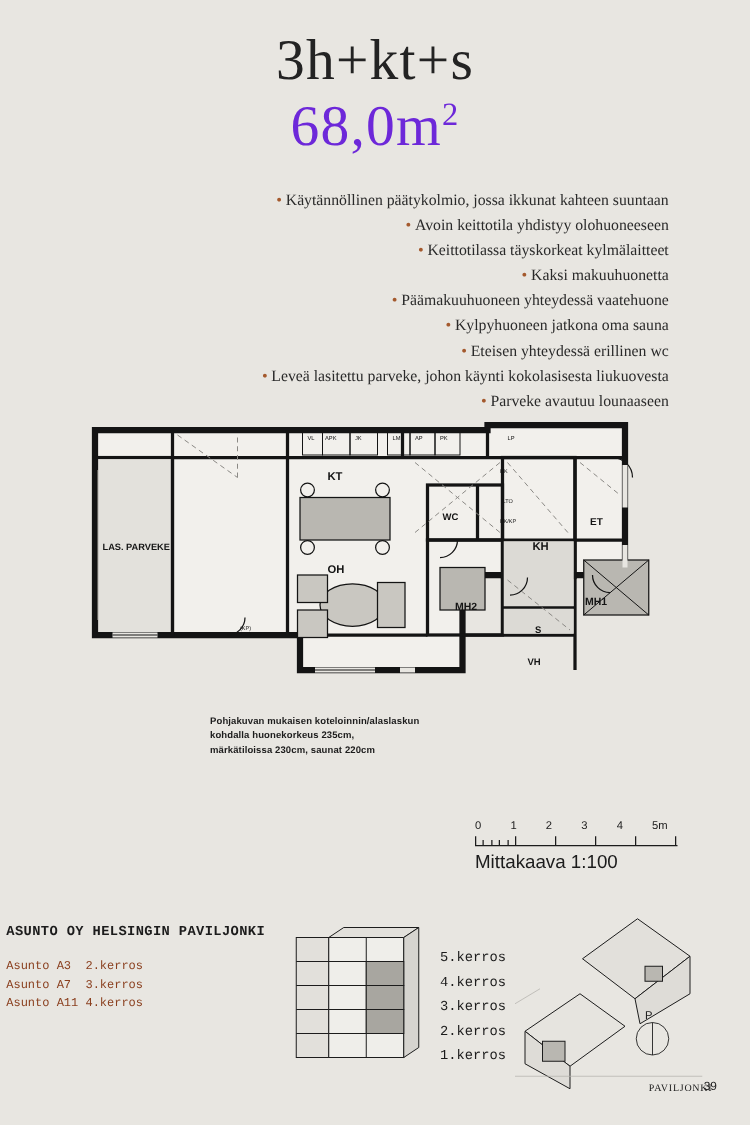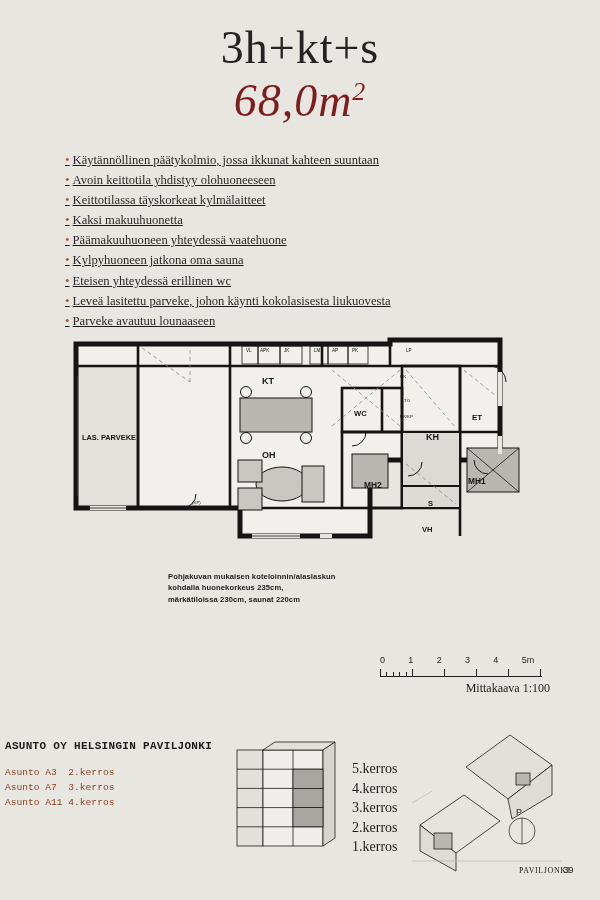--- a/index.html
+++ b/index.html
@@ -31,35 +31,33 @@
     font-size: 46px;
     letter-spacing: 1px;
     line-height: 1.15;
     color: #232323;
   }
   .title-line2 {
     font-family: "Liberation Serif", serif;
     font-size: 46px;
     letter-spacing: 1px;
     line-height: 1.15;
-    color: #7f1d1d;
-    font-style: italic;
+    color: #6d28d9;
   }
   .title-line2 sup {
     font-size: 26px;
     vertical-align: super;
     line-height: 0;
   }
 
   
   .features {
     margin: 22px auto 0 auto;
     width: 470px;
-    text-align: left;
-    text-decoration: underline;
+    text-align: right;
   }
   .features .feat {
     font-family: "Liberation Serif", serif;
     font-size: 12.6px;
     line-height: 1.52;
     color: #2a2a2a;
     white-space: nowrap;
   }
   .features .feat .dot {
     color: #a4592d;
@@ -121,24 +119,23 @@
   .scale-ruler i {
     position: absolute;
     bottom: 0;
     width: 1px;
     height: 7px;
     background: #1c1c1c;
   }
   .scale-ruler i.small { height: 4px; }
   .scale-label {
     margin-top: 4px;
-    font-size: 12px;
-    font-family: Liberation Serif, serif;
-    color: #1c1c1c;
-    text-align: right;
+    font-size: 15px;
+    font-family: Liberation Sans, sans-serif;
+    color: #1c1c1c;
   }
 
   
   .company {
     position: absolute;
     left: 5px;
     top: 740px;
     font-family: "Liberation Mono", monospace;
     font-size: 11px;
     font-weight: bold;
@@ -157,22 +154,22 @@
 
   .building-diagram {
     position: absolute;
     left: 235px;
     top: 740px;
   }
   .floor-labels {
     position: absolute;
     left: 352px;
     top: 762px;
-    font-family: Liberation Serif, serif;
-    font-size: 14px;
+    font-family: Liberation Mono, monospace;
+    font-size: 11px;
     line-height: 1;
     color: #1c1c1c;
   }
   .floor-labels div {
     height: 19.5px;
   }
 
   .site-map {
     position: absolute;
     left: 412px;

